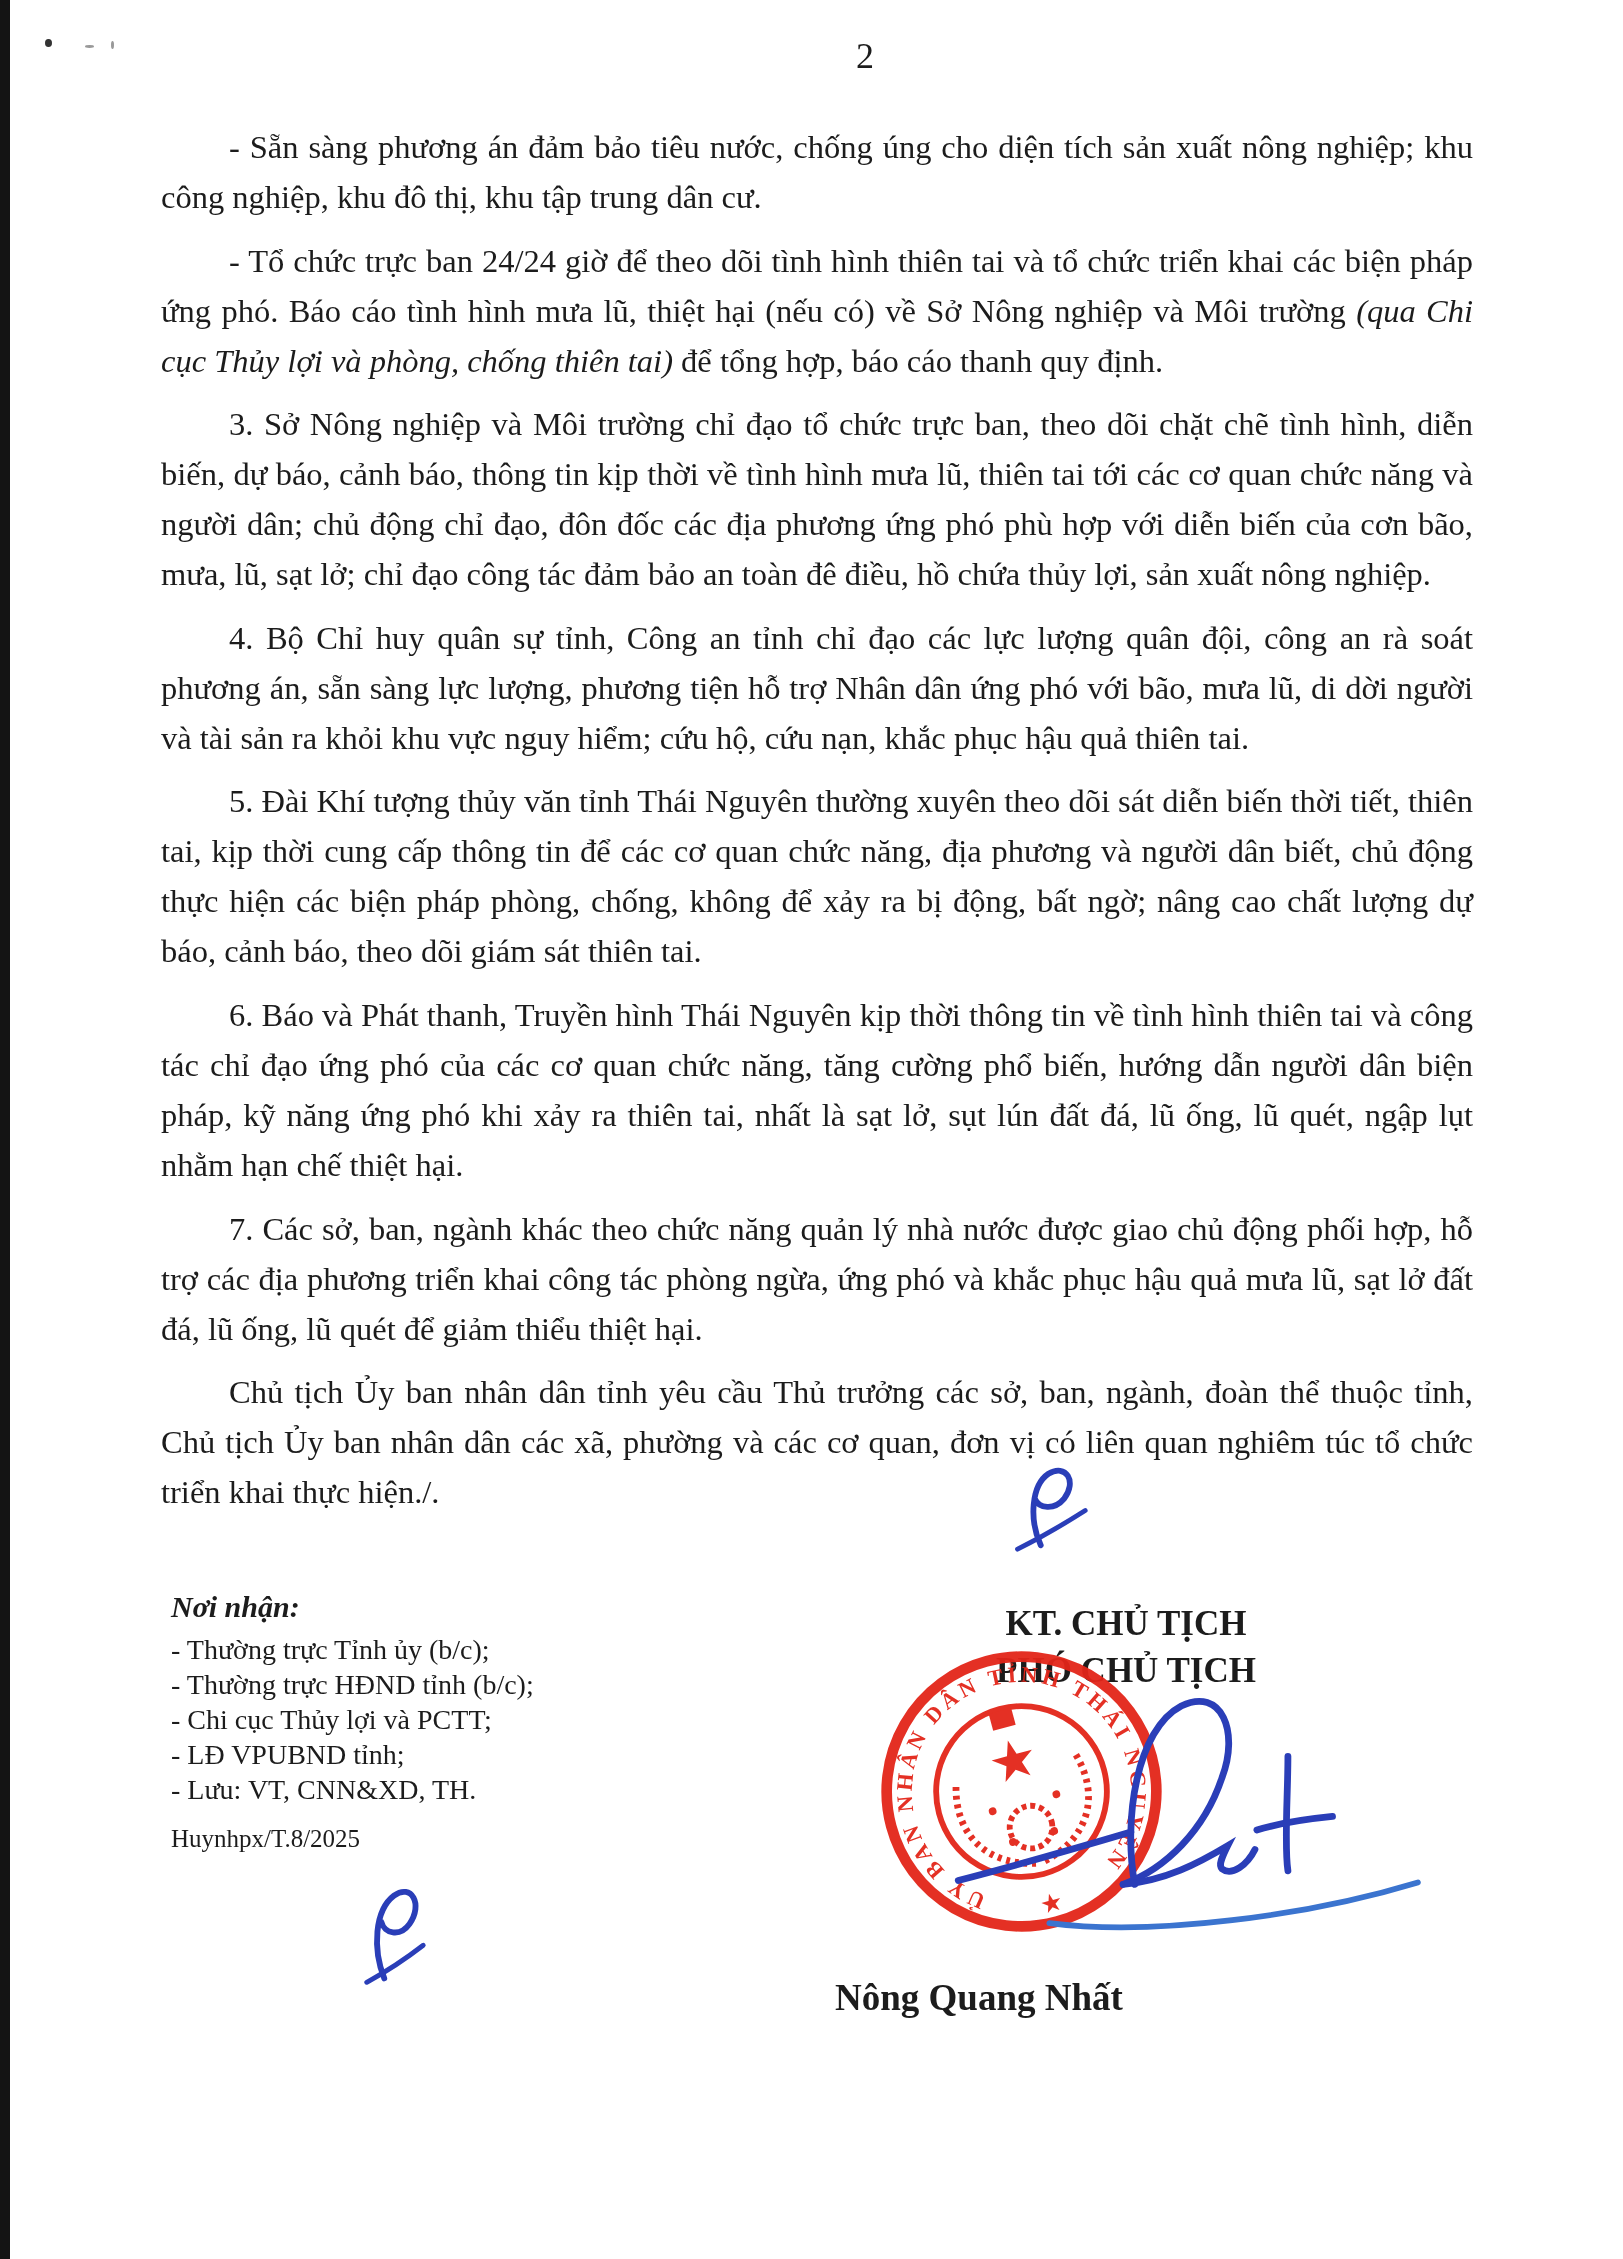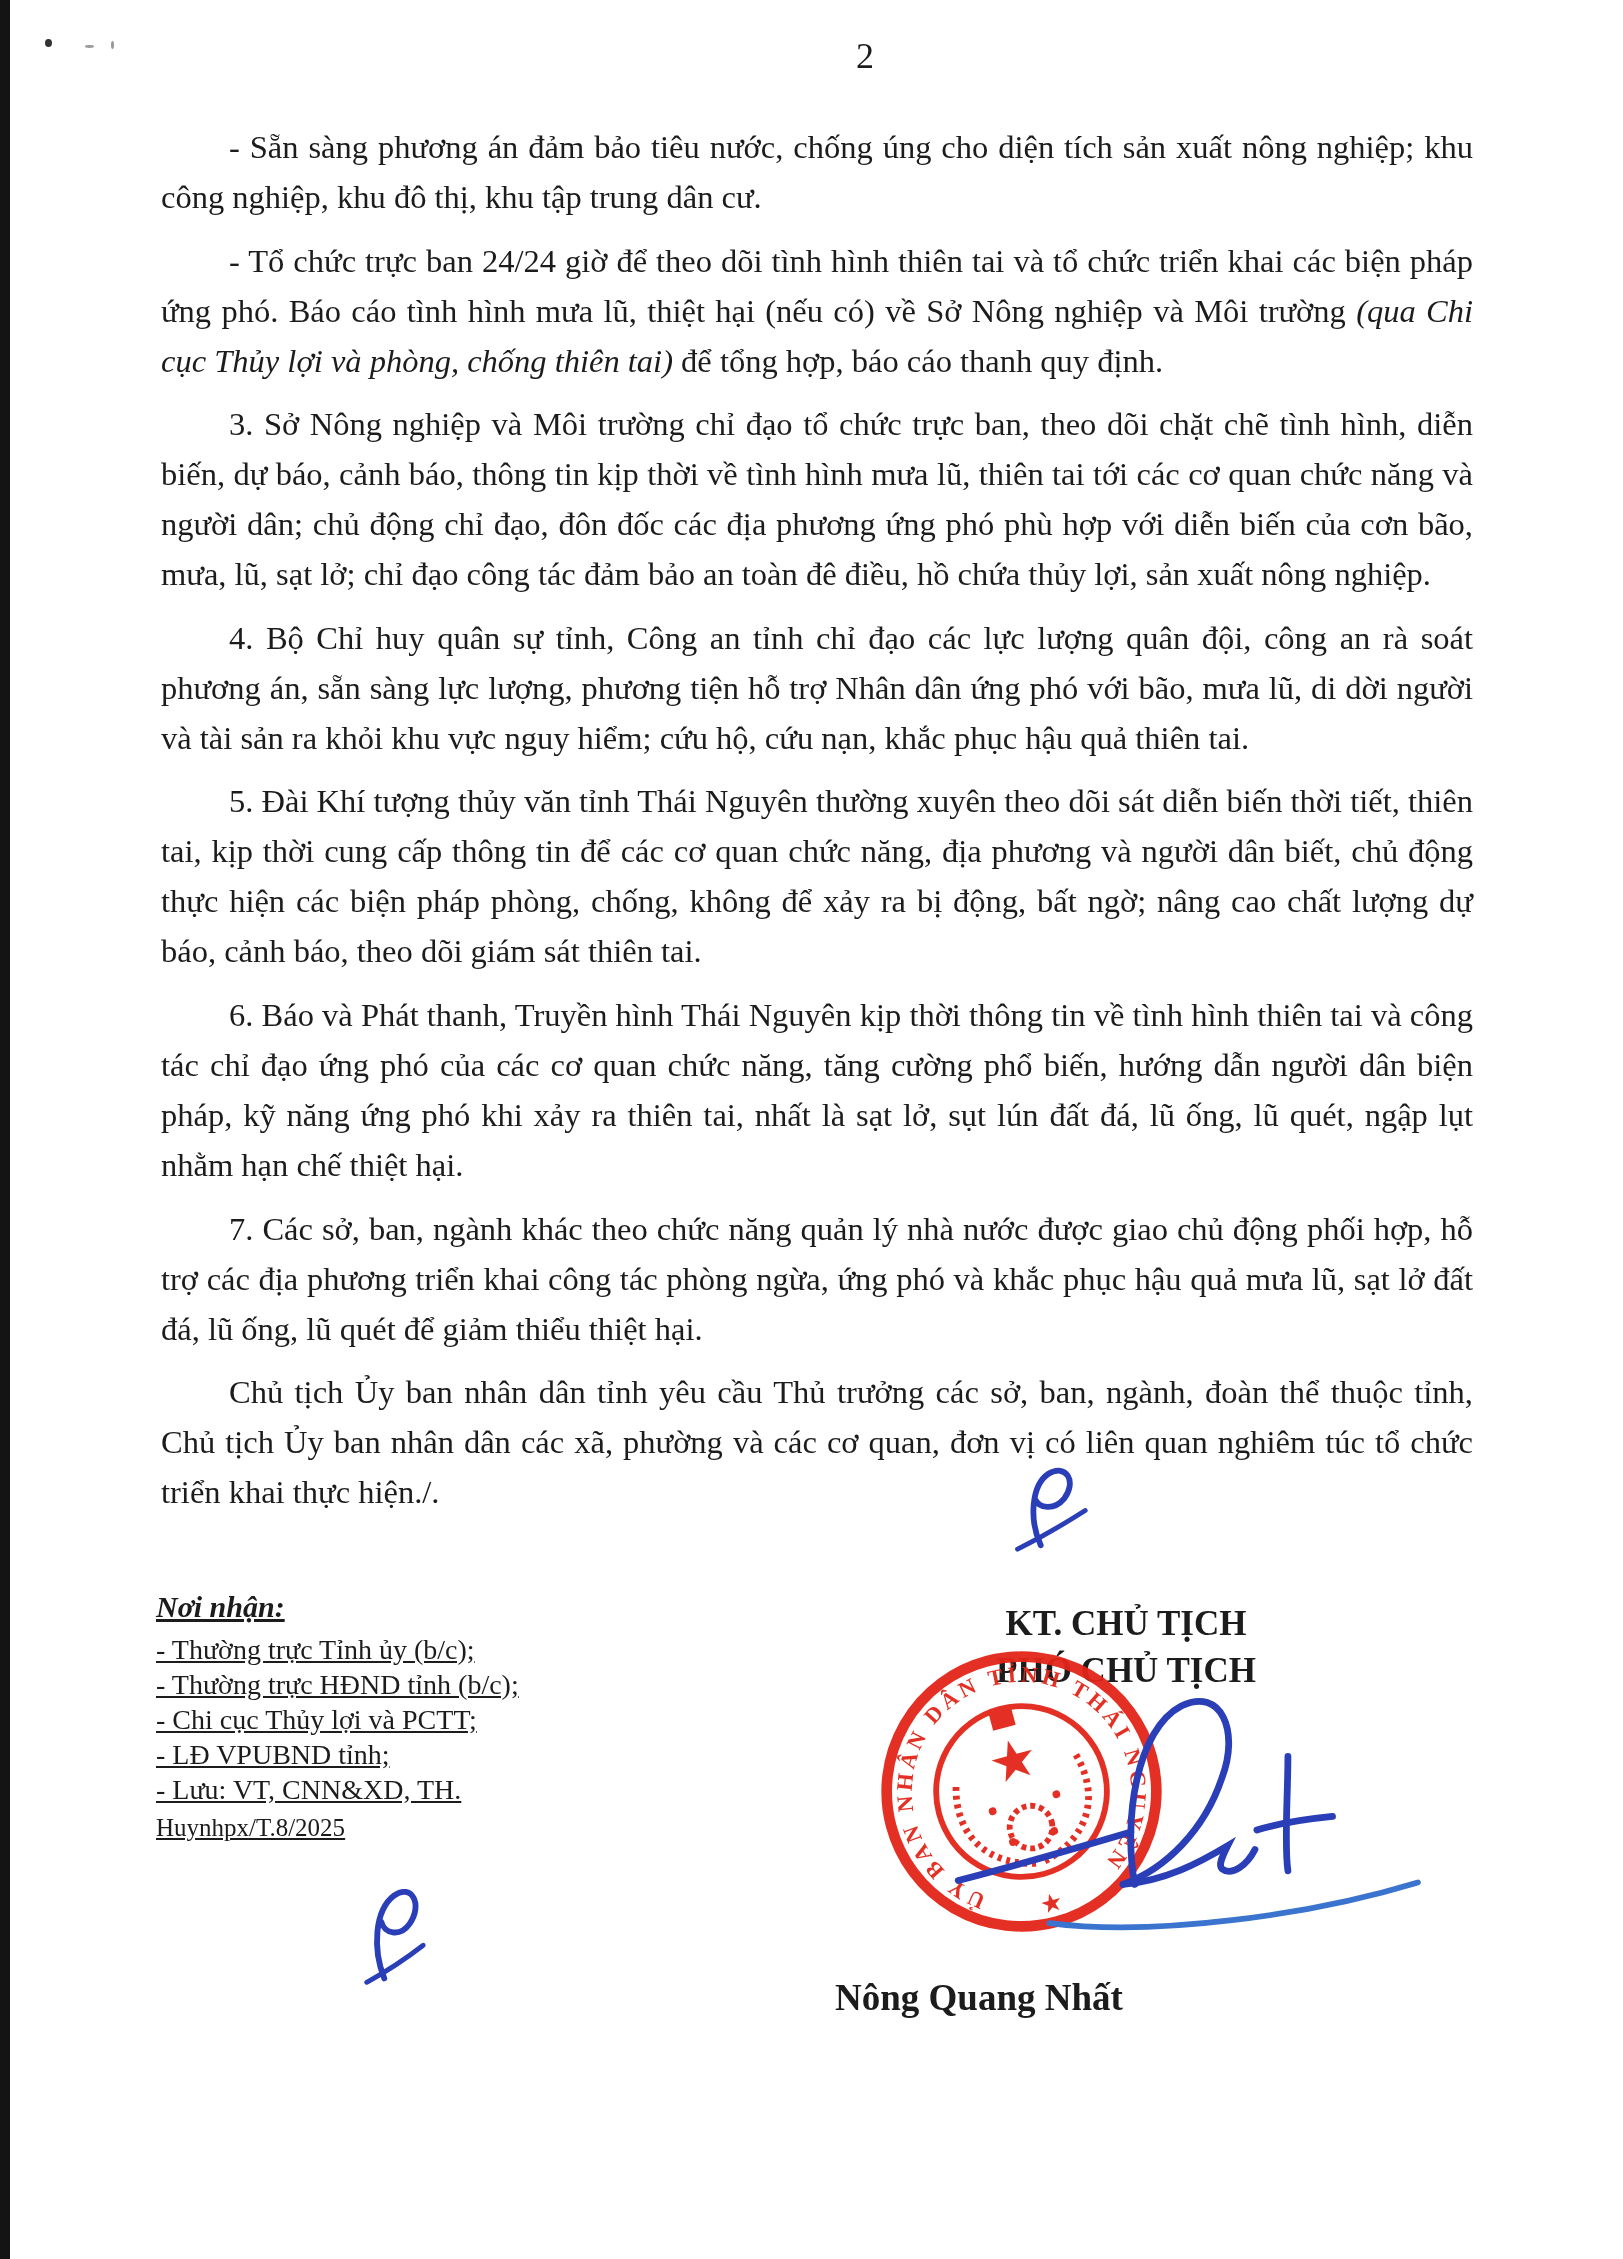--- a/index.html
+++ b/index.html
@@ -28,28 +28,28 @@
     font-size:36px;
   }
   .doc-body{
     position:absolute;left:161px;top:122px;width:1312px;
     font-size:32.5px;line-height:50px;
     text-align:justify;
   }
   .doc-body p{margin:0 0 13.6px 0;text-indent:68px;}
   .italic{font-style:italic;}
   .recipients{
-    position:absolute;left:156px;top:1589px;width:621px;
-    font-size:28px;line-height:35px;text-decoration:underline;
+    position:absolute;left:171px;top:1589px;width:621px;
+    font-size:28px;line-height:35px;
   }
   .recipients .hdr{
     font-weight:bold;font-style:italic;font-size:30px;margin-bottom:7.8px;
   }
   .recipients .clerk{
-    font-size:25px;margin-top:3px;
+    font-size:25px;margin-top:14px;
   }
   .sig-titles{
     position:absolute;left:835px;top:1600px;width:582px;
     text-align:center;font-weight:bold;font-size:35px;line-height:47px;
   }
   .signer-name{
     position:absolute;left:835px;top:1976px;width:582px;
     text-align:left;font-weight:bold;font-size:37px;
   }
   .seal-svg{

